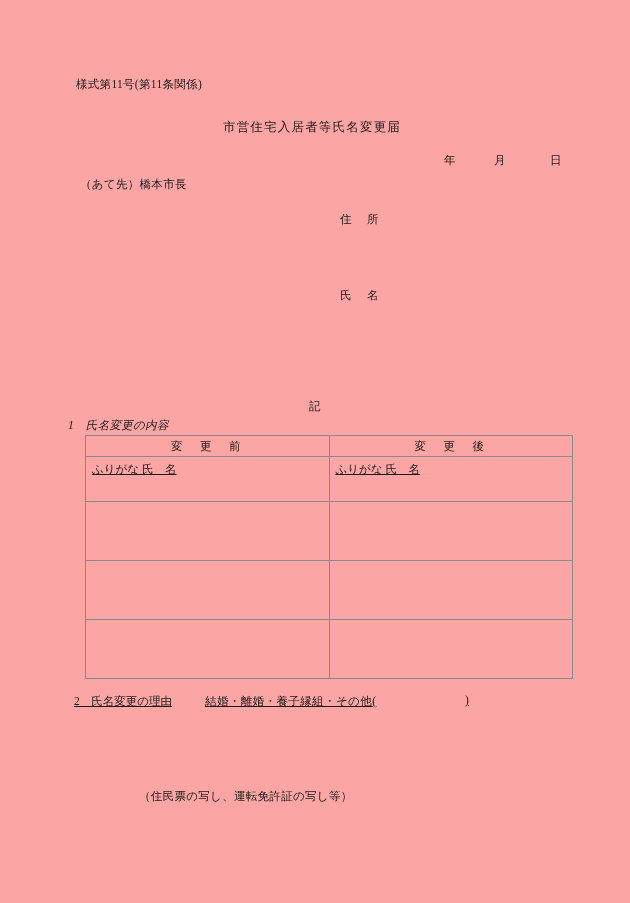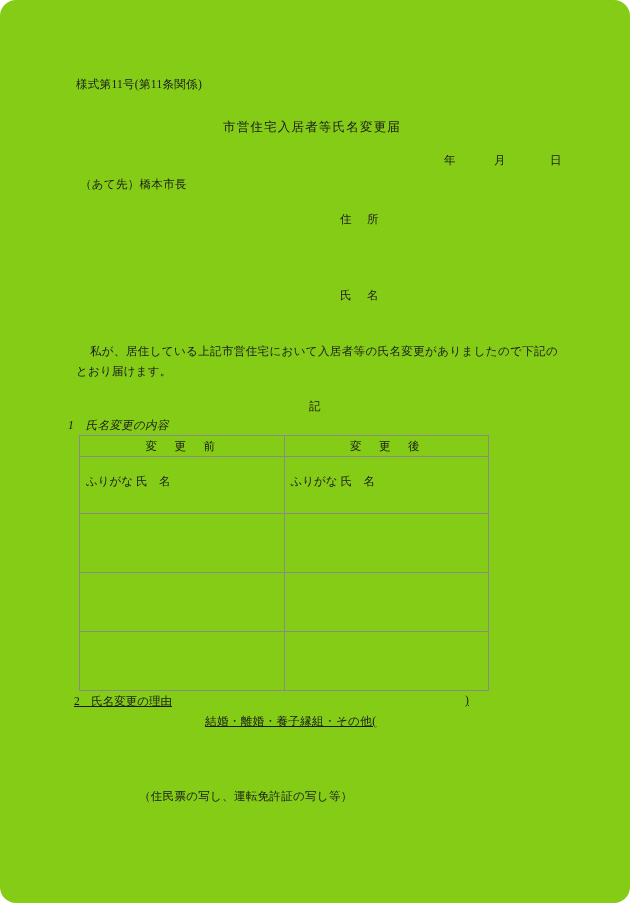--- a/index.html
+++ b/index.html
@@ -8,23 +8,22 @@
     background: #ffffff;
   }
   body {
     font-family: "Liberation Serif", "DejaVu Serif", serif;
     color: #1a1a1a;
   }
   .page {
     position: relative;
     width: 630px;
     height: 903px;
-    background: #84cc16;
+    background: #fca5a5;
     overflow: hidden;
-    border-radius: 16px;
   }
   .t {
     position: absolute;
     white-space: pre;
     font-size: 11.5px;
     line-height: 1.5;
     letter-spacing: 0.3px;
   }
 
   
@@ -63,50 +62,51 @@
     letter-spacing: 0.25px;
   }
 
   #ki               { left: 0;     top: 398px; width: 630px; text-align: center; }
 
   
   #section1-heading { left: 68px;  top: 417px; font-style: italic; }
 
   .change-table {
     position: absolute;
-    left: 79px;
+    left: 85px;
     top: 435px;
-    width: 410px;
+    width: 488px;
     border-collapse: collapse;
     table-layout: fixed;
   }
   .change-table td {
     border: 1px solid #8a8a8a;
     font-size: 11.5px;
     padding: 0;
     vertical-align: top;
   }
   .change-table .col-head {
     height: 20px;
     text-align: center;
     letter-spacing: 3px;
     vertical-align: middle;
   }
   .change-table .labels {
     height: 40px;
-    padding: 16px 0 0 6px;
+    padding: 4px 0 0 6px;
     line-height: 1.45;
+    text-decoration: underline;
   }
   .change-table .blank-cell { height: 58px; }
 
   
   .reason-row       { position: absolute; left: 74px; top: 694px; width: 420px; height: 18px; }
   .reason-row span  { position: absolute; font-size: 11.5px; text-decoration: underline; }
   .reason-row .r-heading { left: 0; }
-  .reason-row .r-options { left: 131px; letter-spacing: 0.4px; margin-top: 20px; }
+  .reason-row .r-options { left: 131px; letter-spacing: 0.4px; }
   .reason-row .r-close   { left: 391px; }
 
   
   #attach-line1     { left: 76px;  top: 768px; }
   #attach-line2     { left: 139px; top: 788px; }
 </style>
 </head>
 <body>
 
 <div class="page">
@@ -121,21 +121,20 @@
     <span class="unit u-day">日</span>
   </div>
 
   <div class="t" id="addressee">（あて先）橋本市長</div>
 
   <div class="t" id="label-address">住　所</div>
 
 
   <div class="t" id="label-name">氏　名</div>
 
-  <div id="statement">私が、居住している上記市営住宅において入居者等の氏名変更がありましたので下記のとおり届けます。</div>
 
   <div class="t" id="ki">記</div>
 
   <div class="t" id="section1-heading">1　氏名変更の内容</div>
 
   <table class="change-table">
     <tbody>
       <tr>
         <td class="col-head">変　更　前</td>
         <td class="col-head">変　更　後</td>

